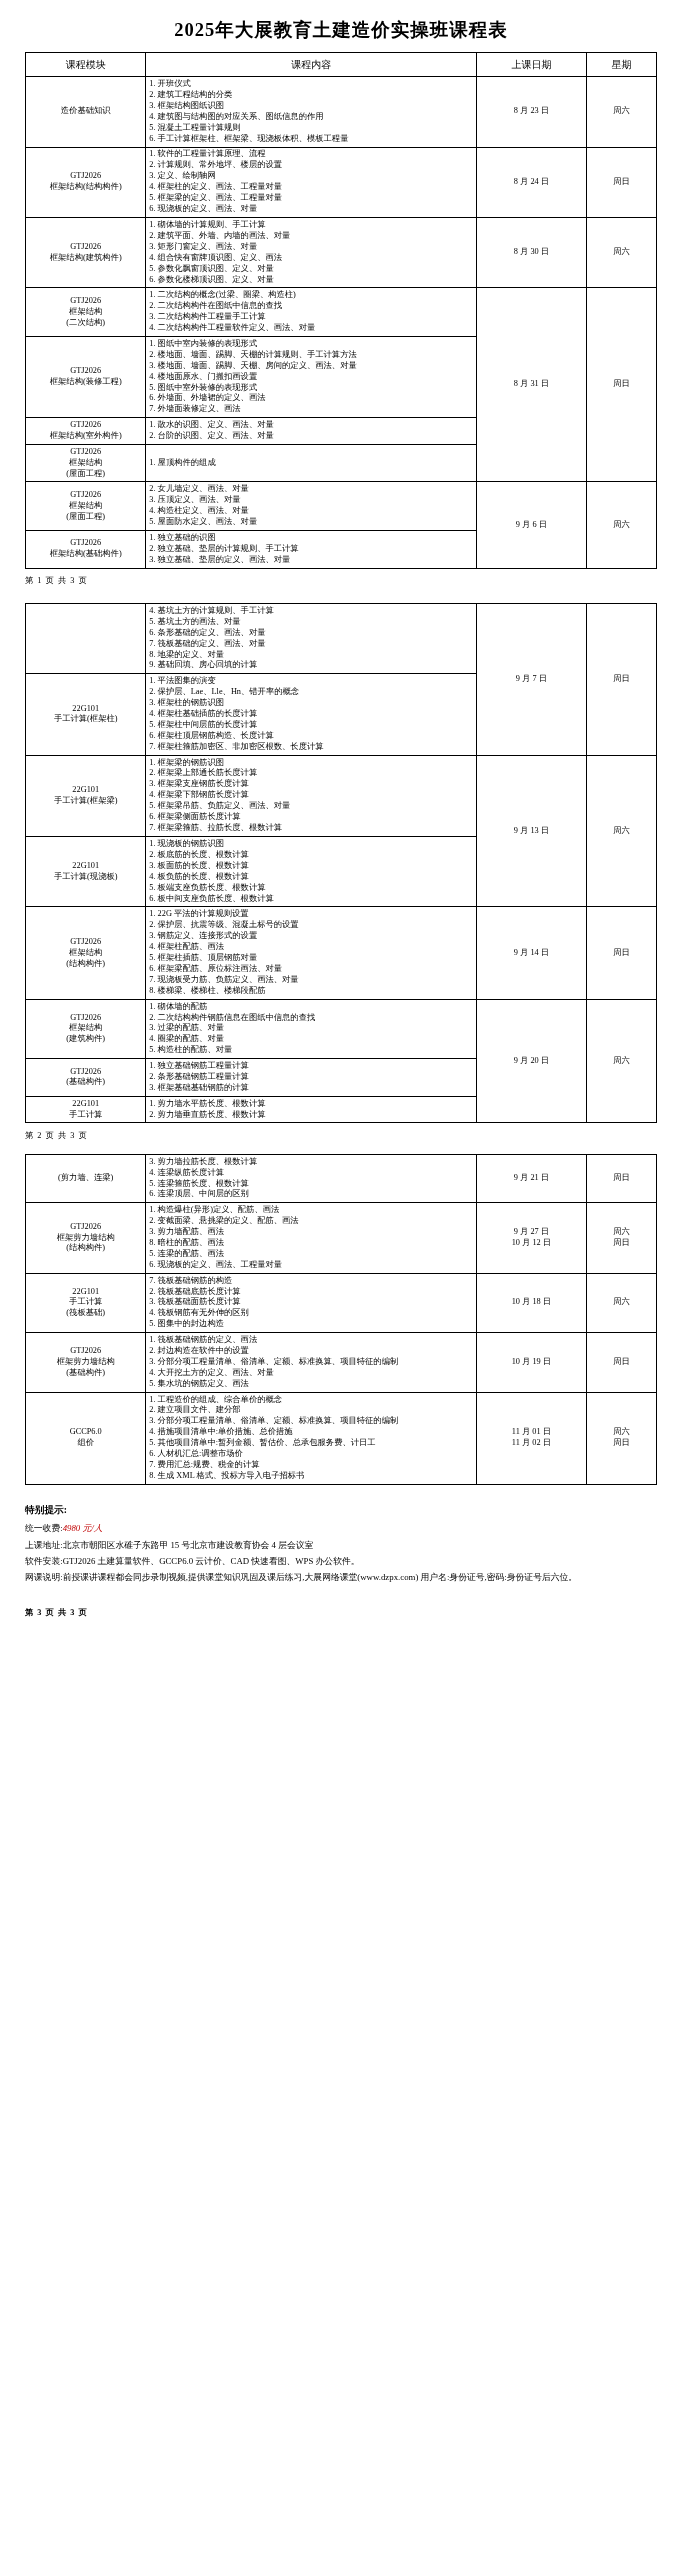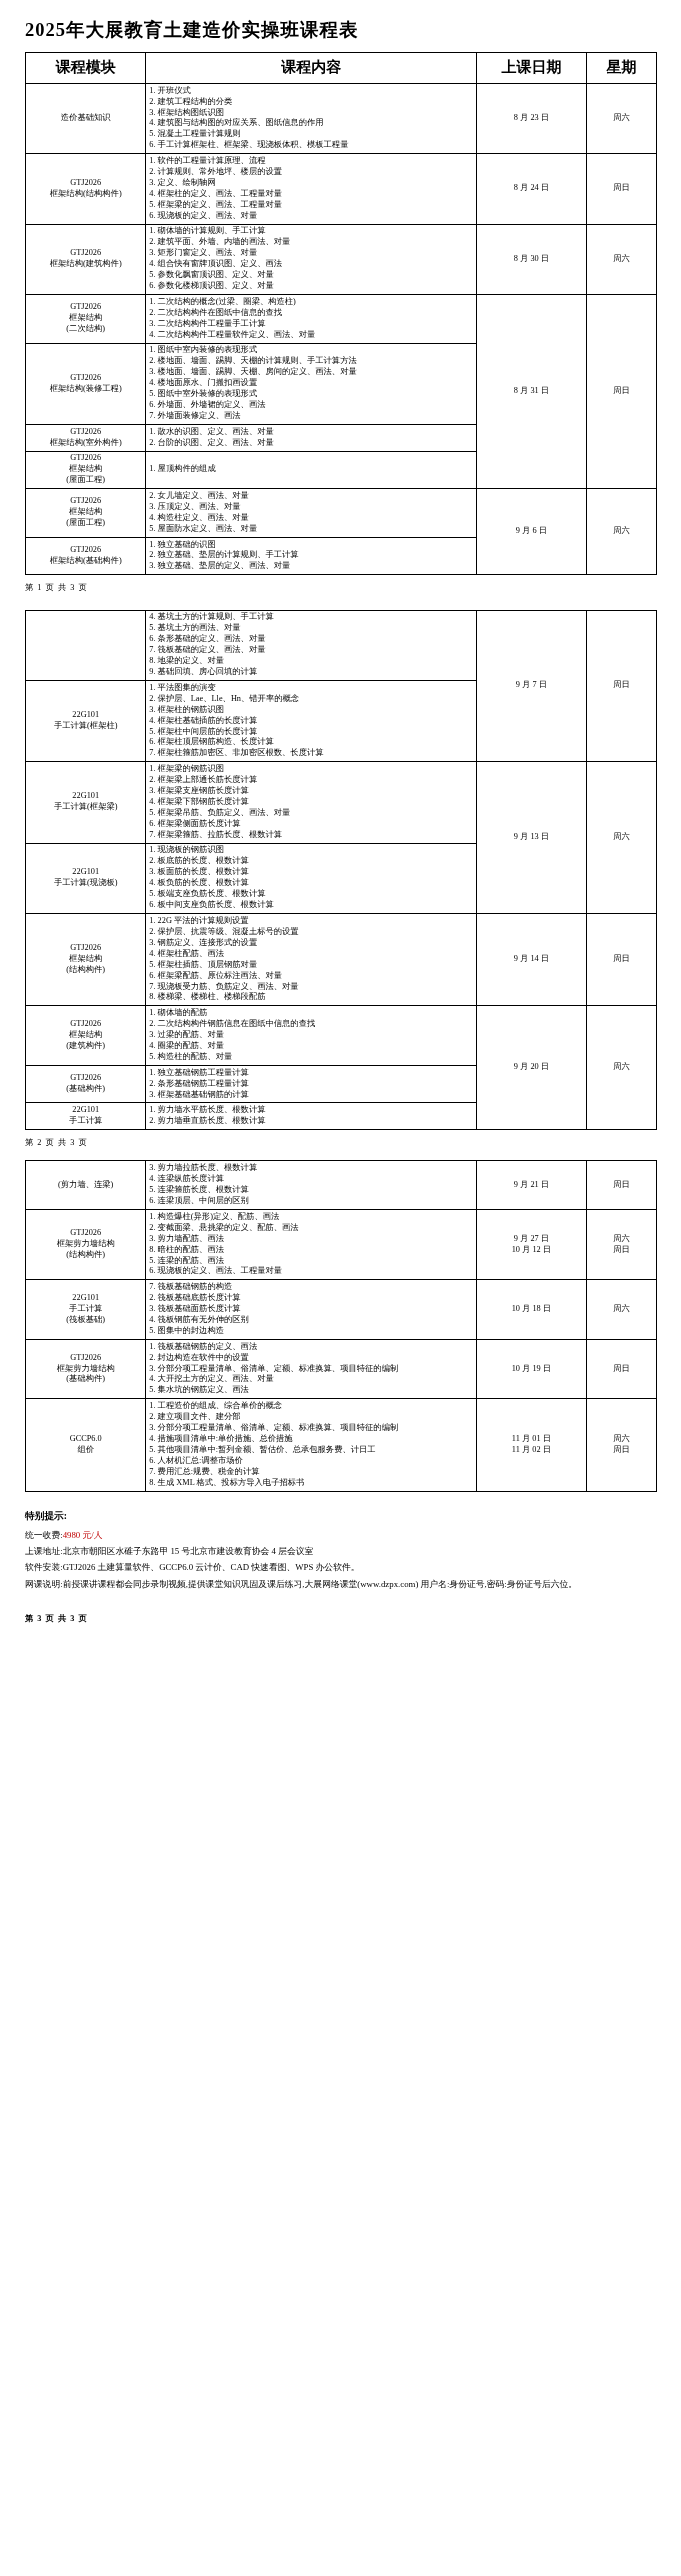--- a/index.html
+++ b/index.html
@@ -9,42 +9,43 @@
     background: #ffffff;
     font-family: "Liberation Serif", "DejaVu Serif", serif;
     color: #000000;
     font-size: 8.8px;
   }
   .page {
     width: 682px;
     padding: 11.7px 25px 9.7px 25px;
   }
   .doc-title {
+    text-align: center;
     font-size: 18.5px;
     font-weight: bold;
     letter-spacing: 1px;
     margin: 5.8px 0 9.7px 0;
     font-family: "Liberation Serif", serif;
   }
   table.sched {
     width: 100%;
     border-collapse: collapse;
     table-layout: fixed;
   }
   table.sched td, table.sched th {
     border: 1px solid #000000;
     vertical-align: middle;
     padding: 1.9px 2.9px;
     font-size: 8.3px;
     line-height: 1.32;
   }
   table.sched th {
     text-align: center;
-    font-weight: bold;
-    font-size: 15px;
+    font-weight: normal;
+    font-size: 10px;
     padding: 4.9px 1.9px;
   }
   col.c-mod { width: 117px; }
   col.c-con { width: 321px; }
   col.c-date { width: 107px; }
   col.c-week { width: 68px; }
   td.mod {
     text-align: center;
     font-size: 8.8px;
     line-height: 1.5;
@@ -65,21 +66,21 @@
   .notes {
     margin-top: 15.6px;
     font-size: 8.8px;
     line-height: 1.85;
   }
   .notes .hd {
     font-weight: bold;
     font-size: 9.7px;
     margin-bottom: 1.9px;
   }
-  .price { color: #c00000; }
+  .price { color: #c00000; font-style: italic; }
   .spacer-1 { height: 13.6px; }
   .spacer-2 { height: 9.7px; }
   .final-footer {
     text-align: left;
     font-size: 8.3px;
     margin-top: 21.4px;
     letter-spacing: 1px;
     font-weight: bold;
   }
 </style>

